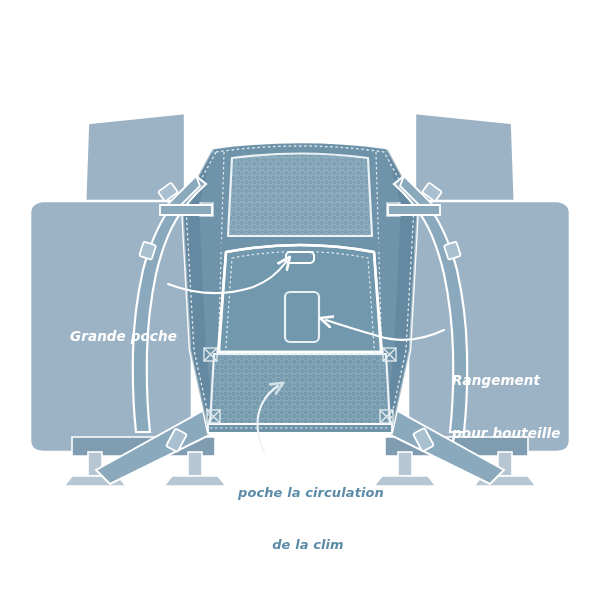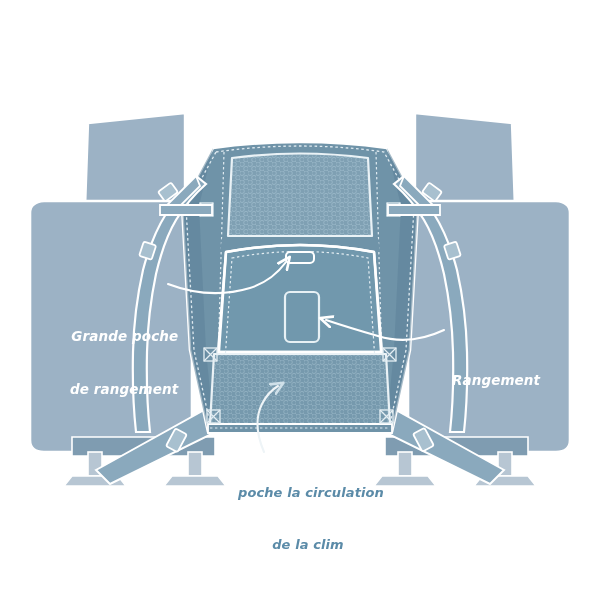--- a/index.html
+++ b/index.html
@@ -229,25 +229,25 @@
 
     <path d="M168,284 Q210,300 250,288 Q272,281 286,262" fill="none" stroke="#ffffff" stroke-width="2.1" stroke-linecap="round" marker-end="url(#arrowHeadWhite)"></path>
 
     <path d="M444,330 Q410,346 378,336 Q350,328 326,320" fill="none" stroke="#ffffff" stroke-width="2.1" stroke-linecap="round" marker-end="url(#arrowHeadWhite)"></path>
 
     <path d="M264,452 Q252,424 262,404 Q268,392 278,386" fill="none" stroke="#eef4f7" stroke-width="2.1" stroke-linecap="round" marker-end="url(#arrowHeadBlue)"></path>
   </svg>
 
   <div class="label white" id="label-pocket">
     <div>Grande poche</div>
-    <div>de rangement</div>
   </div>
 
   <div class="label white" id="label-bottle">
     <div>Rangement</div>
+    <div>pour bouteille</div>
   </div>
 
   <div class="label blue" id="label-mesh">
     <div>poche la circulation</div>
     <div>de la clim</div>
   </div>
 
 </div>
 
 </body></html>

